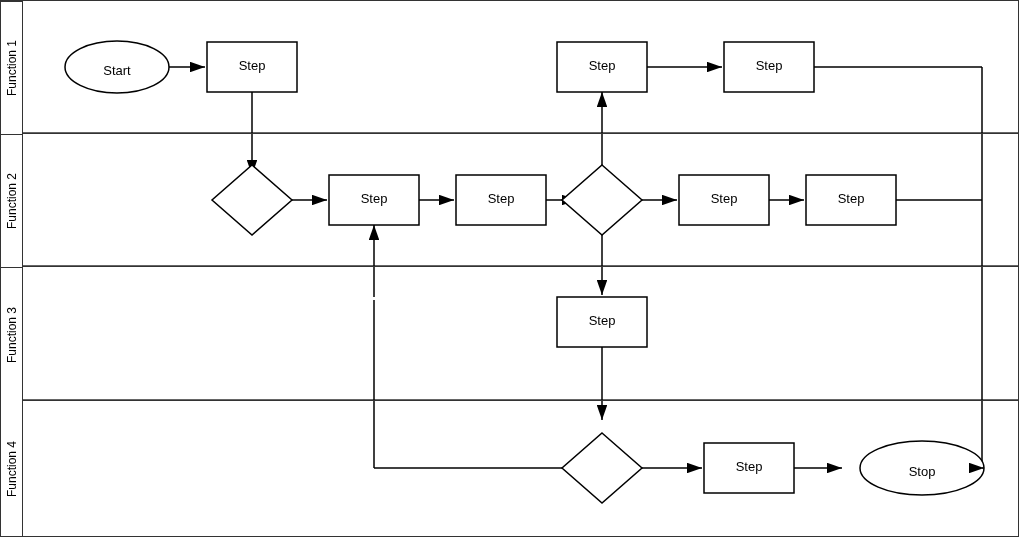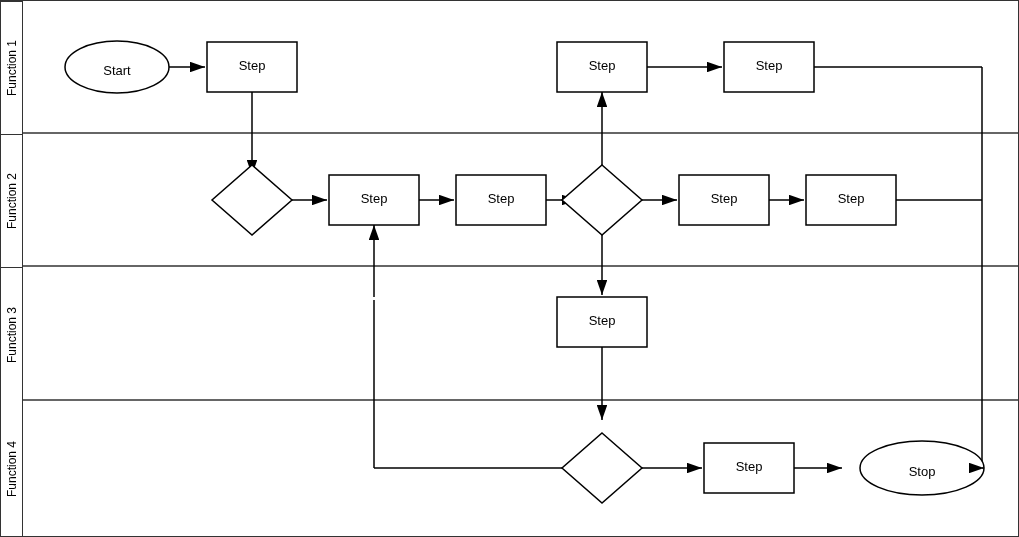--- a/index.html
+++ b/index.html
@@ -30,21 +30,21 @@
       font-size: 12px;
       font-weight: normal;
       color: #000;
     }
     
     .lane-label:last-child { border-bottom: none; }
     
     .lanes-content {
       flex: 1;
       display: flex;
-      flex-direction: row;
+      flex-direction: column;
       justify-content: center;
     }
     
     .lane {
       position: relative;
       border-bottom: 1.5px solid #333;
       overflow: visible;
     }
     
     .lane:last-child { border-bottom: none; }

